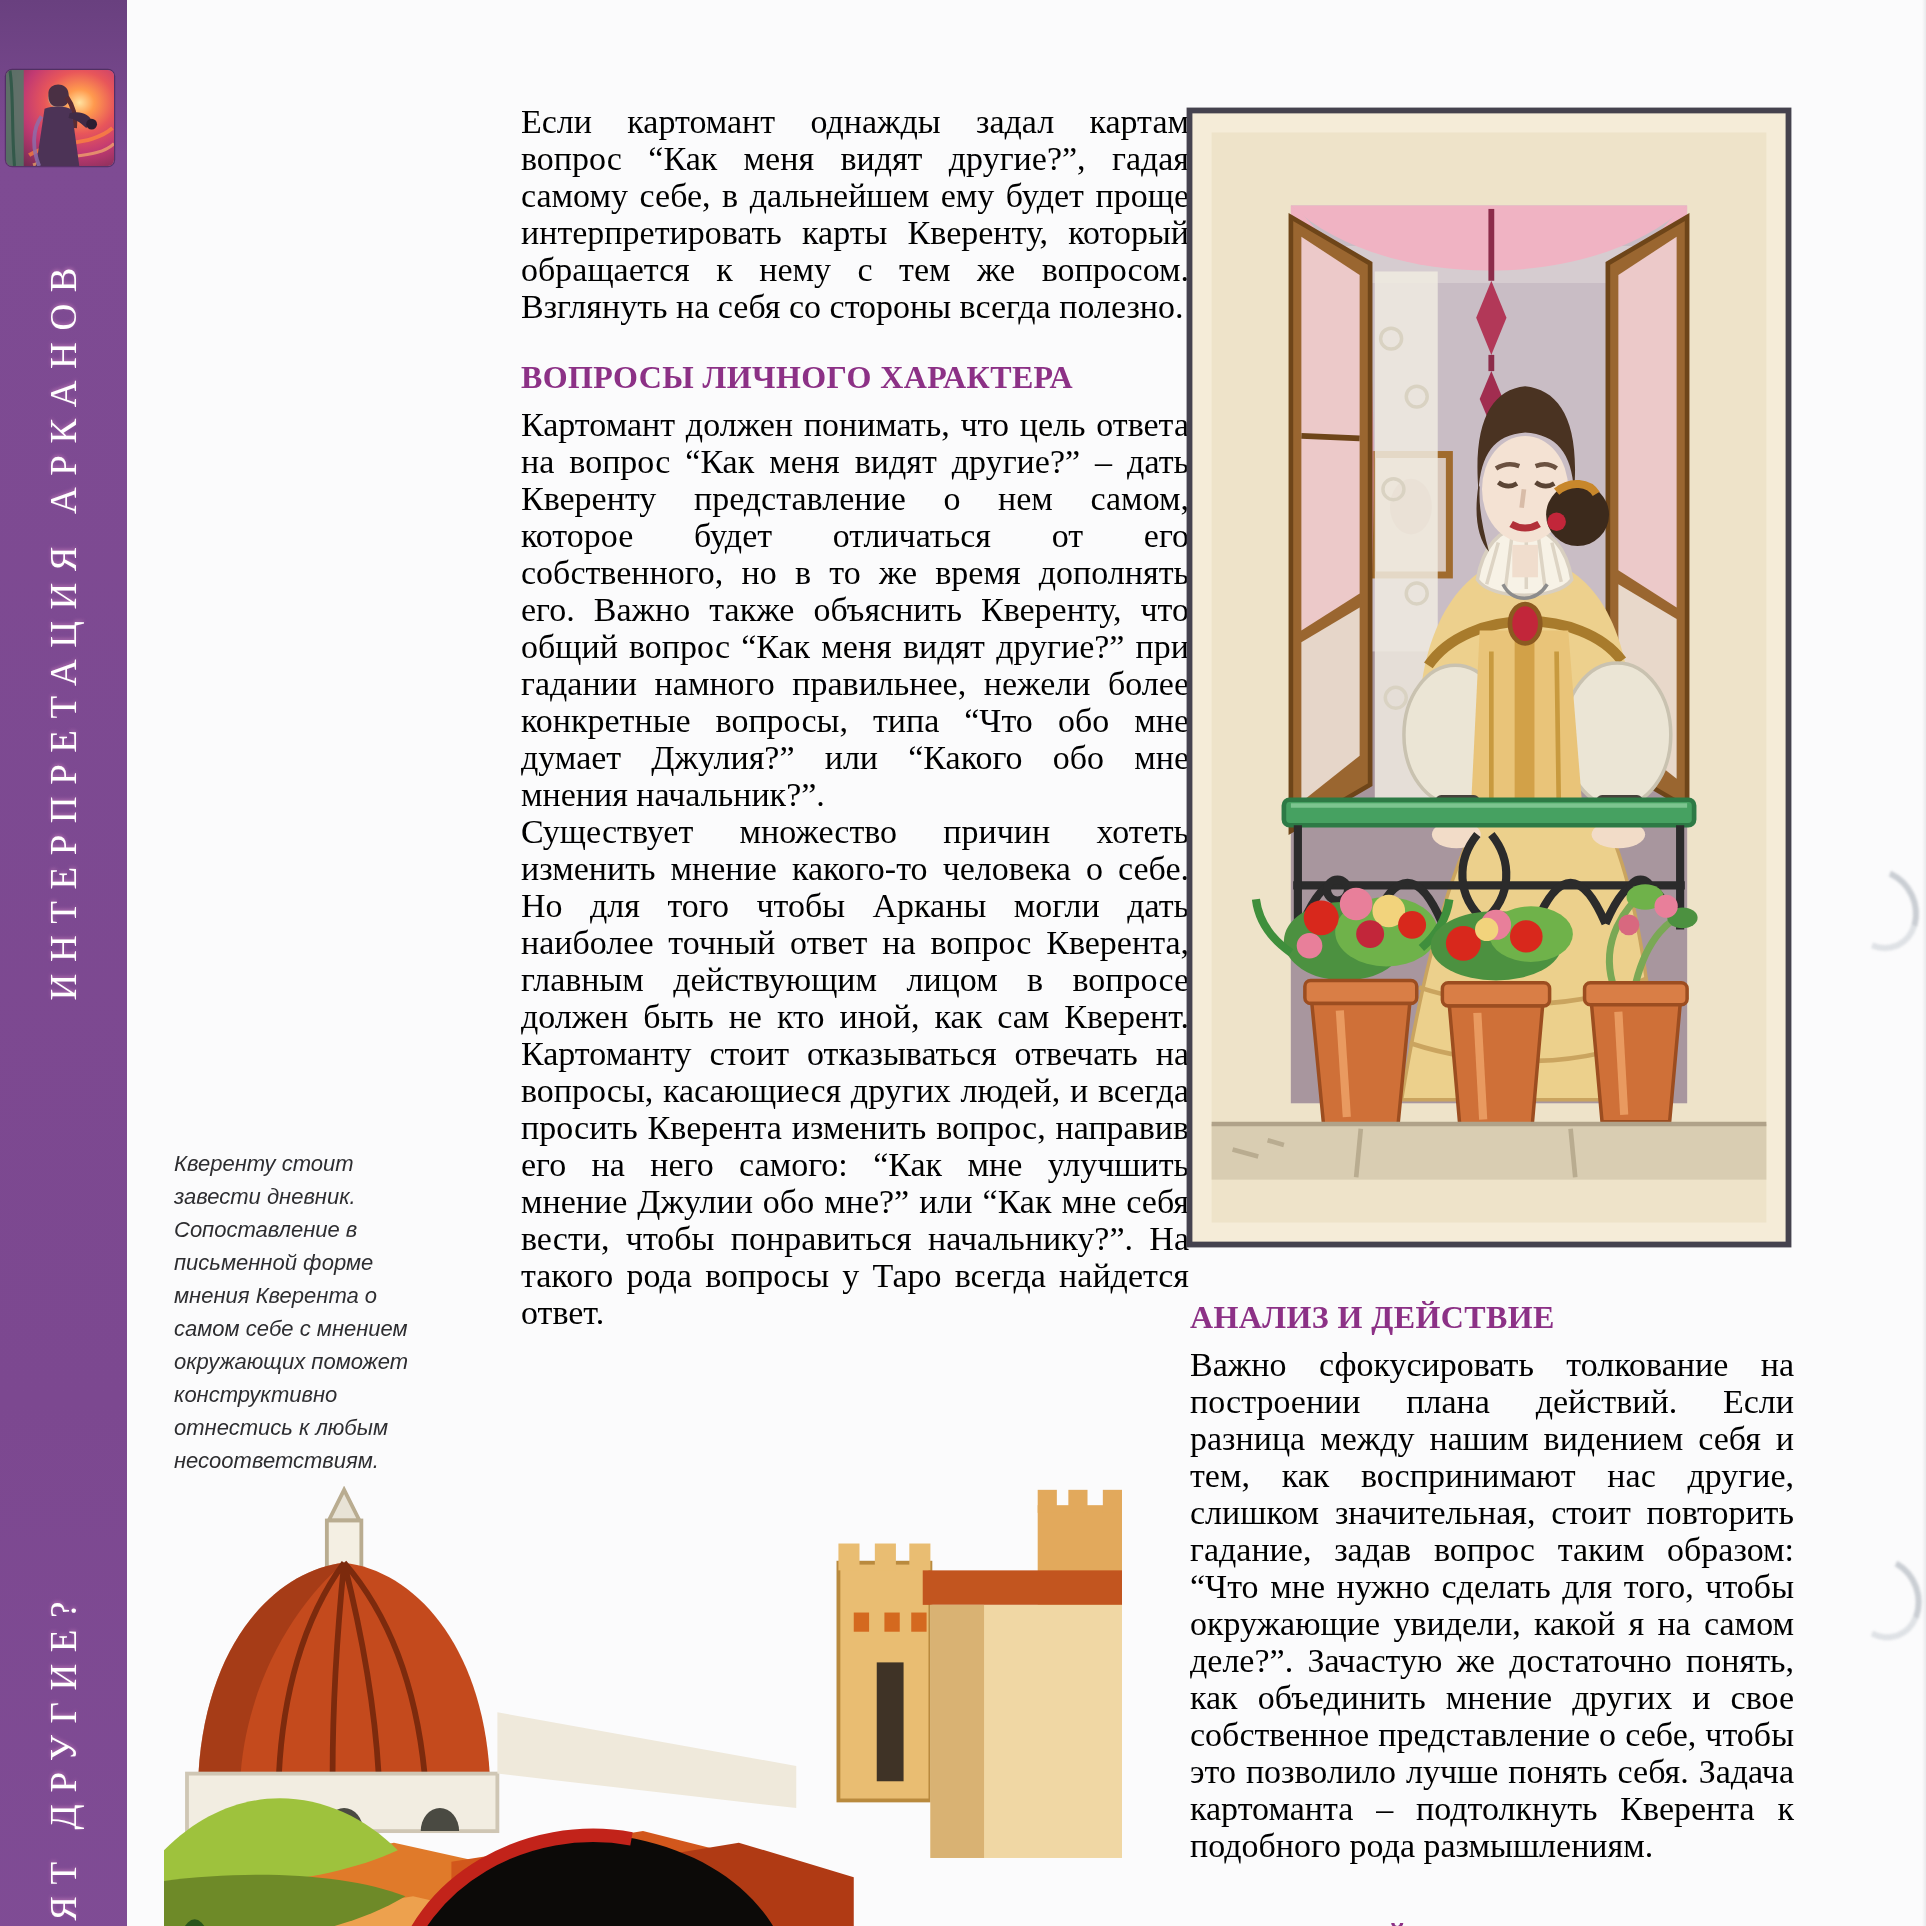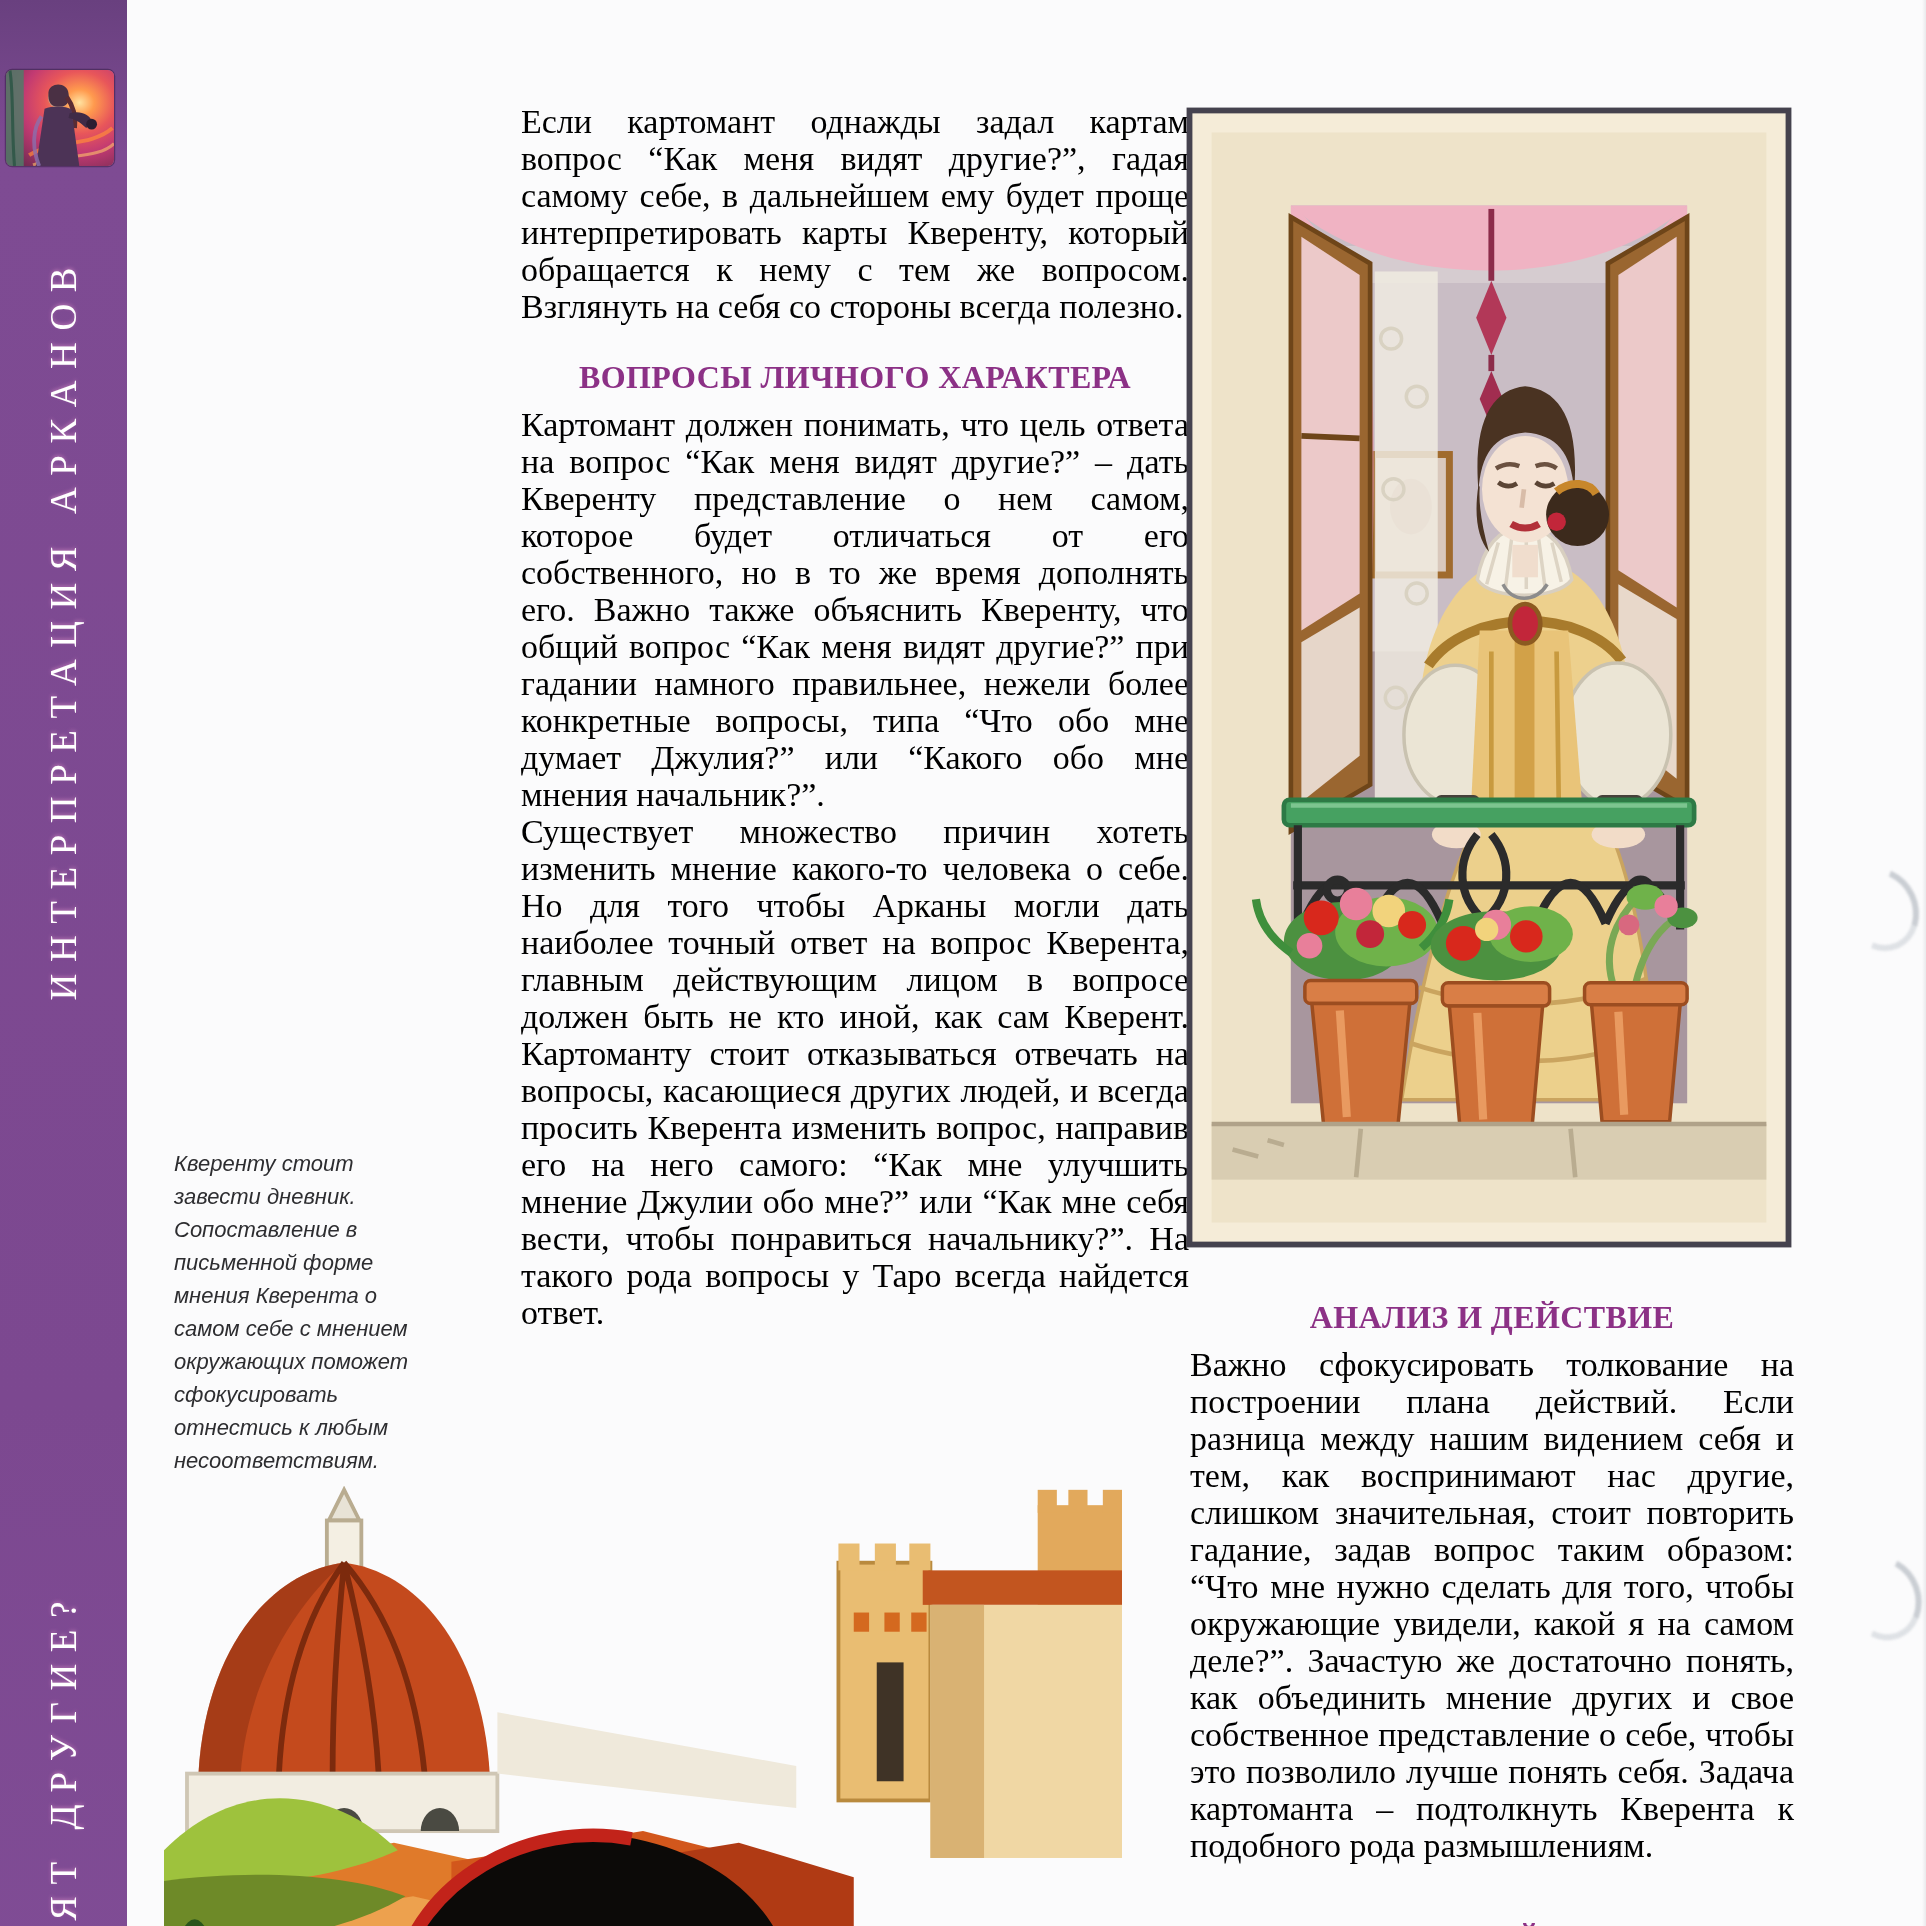--- a/index.html
+++ b/index.html
@@ -29,21 +29,21 @@
   }
   
   .left-col  { position:absolute; left:521px; top:103px;  width:668px; }
   .right-col { position:absolute; left:1190px; top:1284px; width:604px; }
   .body-text {
     font-size:34px; line-height:37px; text-align:justify;
     color:#000000; margin:0;
   }
   .heading {
     font-size:32px; font-weight:bold; color:#8c3186;
-    margin:35px 0 10.8px 0; letter-spacing:0.4px; line-height:1.1;text-align:center;
+    margin:35px 0 10.8px 0; letter-spacing:0.4px; line-height:1.1;
   }
   .right-col .heading-first { margin-top:16px; }
   .right-col .heading-second { margin-top:58px; }
   .margin-note {
     position:absolute; left:174px; top:1147px; width:257px;
     font-family:"Liberation Sans", sans-serif; font-style:italic;
     font-size:22px; line-height:33px; color:#2d2d30;
   }
   
   .illus-window   { position:absolute; left:1186px; top:107px;  width:606px; height:1141px; }
@@ -102,21 +102,21 @@
 
 </div>
 
 <div class="left-col">
   <p class="body-text">Если картомант однажды задал картам вопрос “Как меня видят другие?”, гадая самому себе, в дальнейшем ему будет проще интерпретировать карты Кверенту, который обращается к нему с тем же вопросом. Взглянуть на себя со стороны всегда полезно.</p>
   <h2 class="heading">ВОПРОСЫ ЛИЧНОГО ХАРАКТЕРА</h2>
   <p class="body-text">Картомант должен понимать, что цель ответа на вопрос “Как меня видят другие?” – дать Кверенту представление о нем самом, которое будет отличаться от его собственного, но в то же время дополнять его. Важно также объяснить Кверенту, что общий вопрос “Как меня видят другие?” при гадании намного правильнее, нежели более конкретные вопросы, типа “Что обо мне думает Джулия?” или “Какого обо мне мнения начальник?”.</p>
   <p class="body-text">Существует множество причин хотеть изменить мнение какого-то человека о себе. Но для того чтобы Арканы могли дать наиболее точный ответ на вопрос Кверента, главным действующим лицом в вопросе должен быть не кто иной, как сам Кверент. Картоманту стоит отказываться отвечать на вопросы, касающиеся других людей, и всегда просить Кверента изменить вопрос, направив его на него самого: “Как мне улучшить мнение Джулии обо мне?” или “Как мне себя вести, чтобы понравиться начальнику?”. На такого рода вопросы у Таро всегда найдется ответ.</p>
 </div>
 
-<div class="margin-note">Кверенту стоит завести дневник. Сопоставление в письменной форме мнения Кверента о самом себе с мнением окружающих поможет сфокусировать отнестись к любым несоответствиям.</div>
+<div class="margin-note">Кверенту стоит завести дневник. Сопоставление в письменной форме мнения Кверента о самом себе с мнением окружающих поможет конструктивно отнестись к любым несоответствиям.</div>
 
 <div class="illus-window">
   <svg viewBox="0 0 520 985" preserveAspectRatio="none">
     <rect x="3" y="3" width="514" height="979" fill="#f5ecd8" stroke="#45424e" stroke-width="5"></rect>
     <rect x="22" y="22" width="476" height="941" fill="#eee3c9"></rect>
 
     <rect x="90" y="85" width="340" height="775" fill="#c9bdc5"></rect>
     <rect x="90" y="470" width="340" height="390" fill="#a8969e"></rect>
     <path d="M110,120 L410,120 L372,152 L148,152 Z" fill="#d6ccd0"></path>
 

